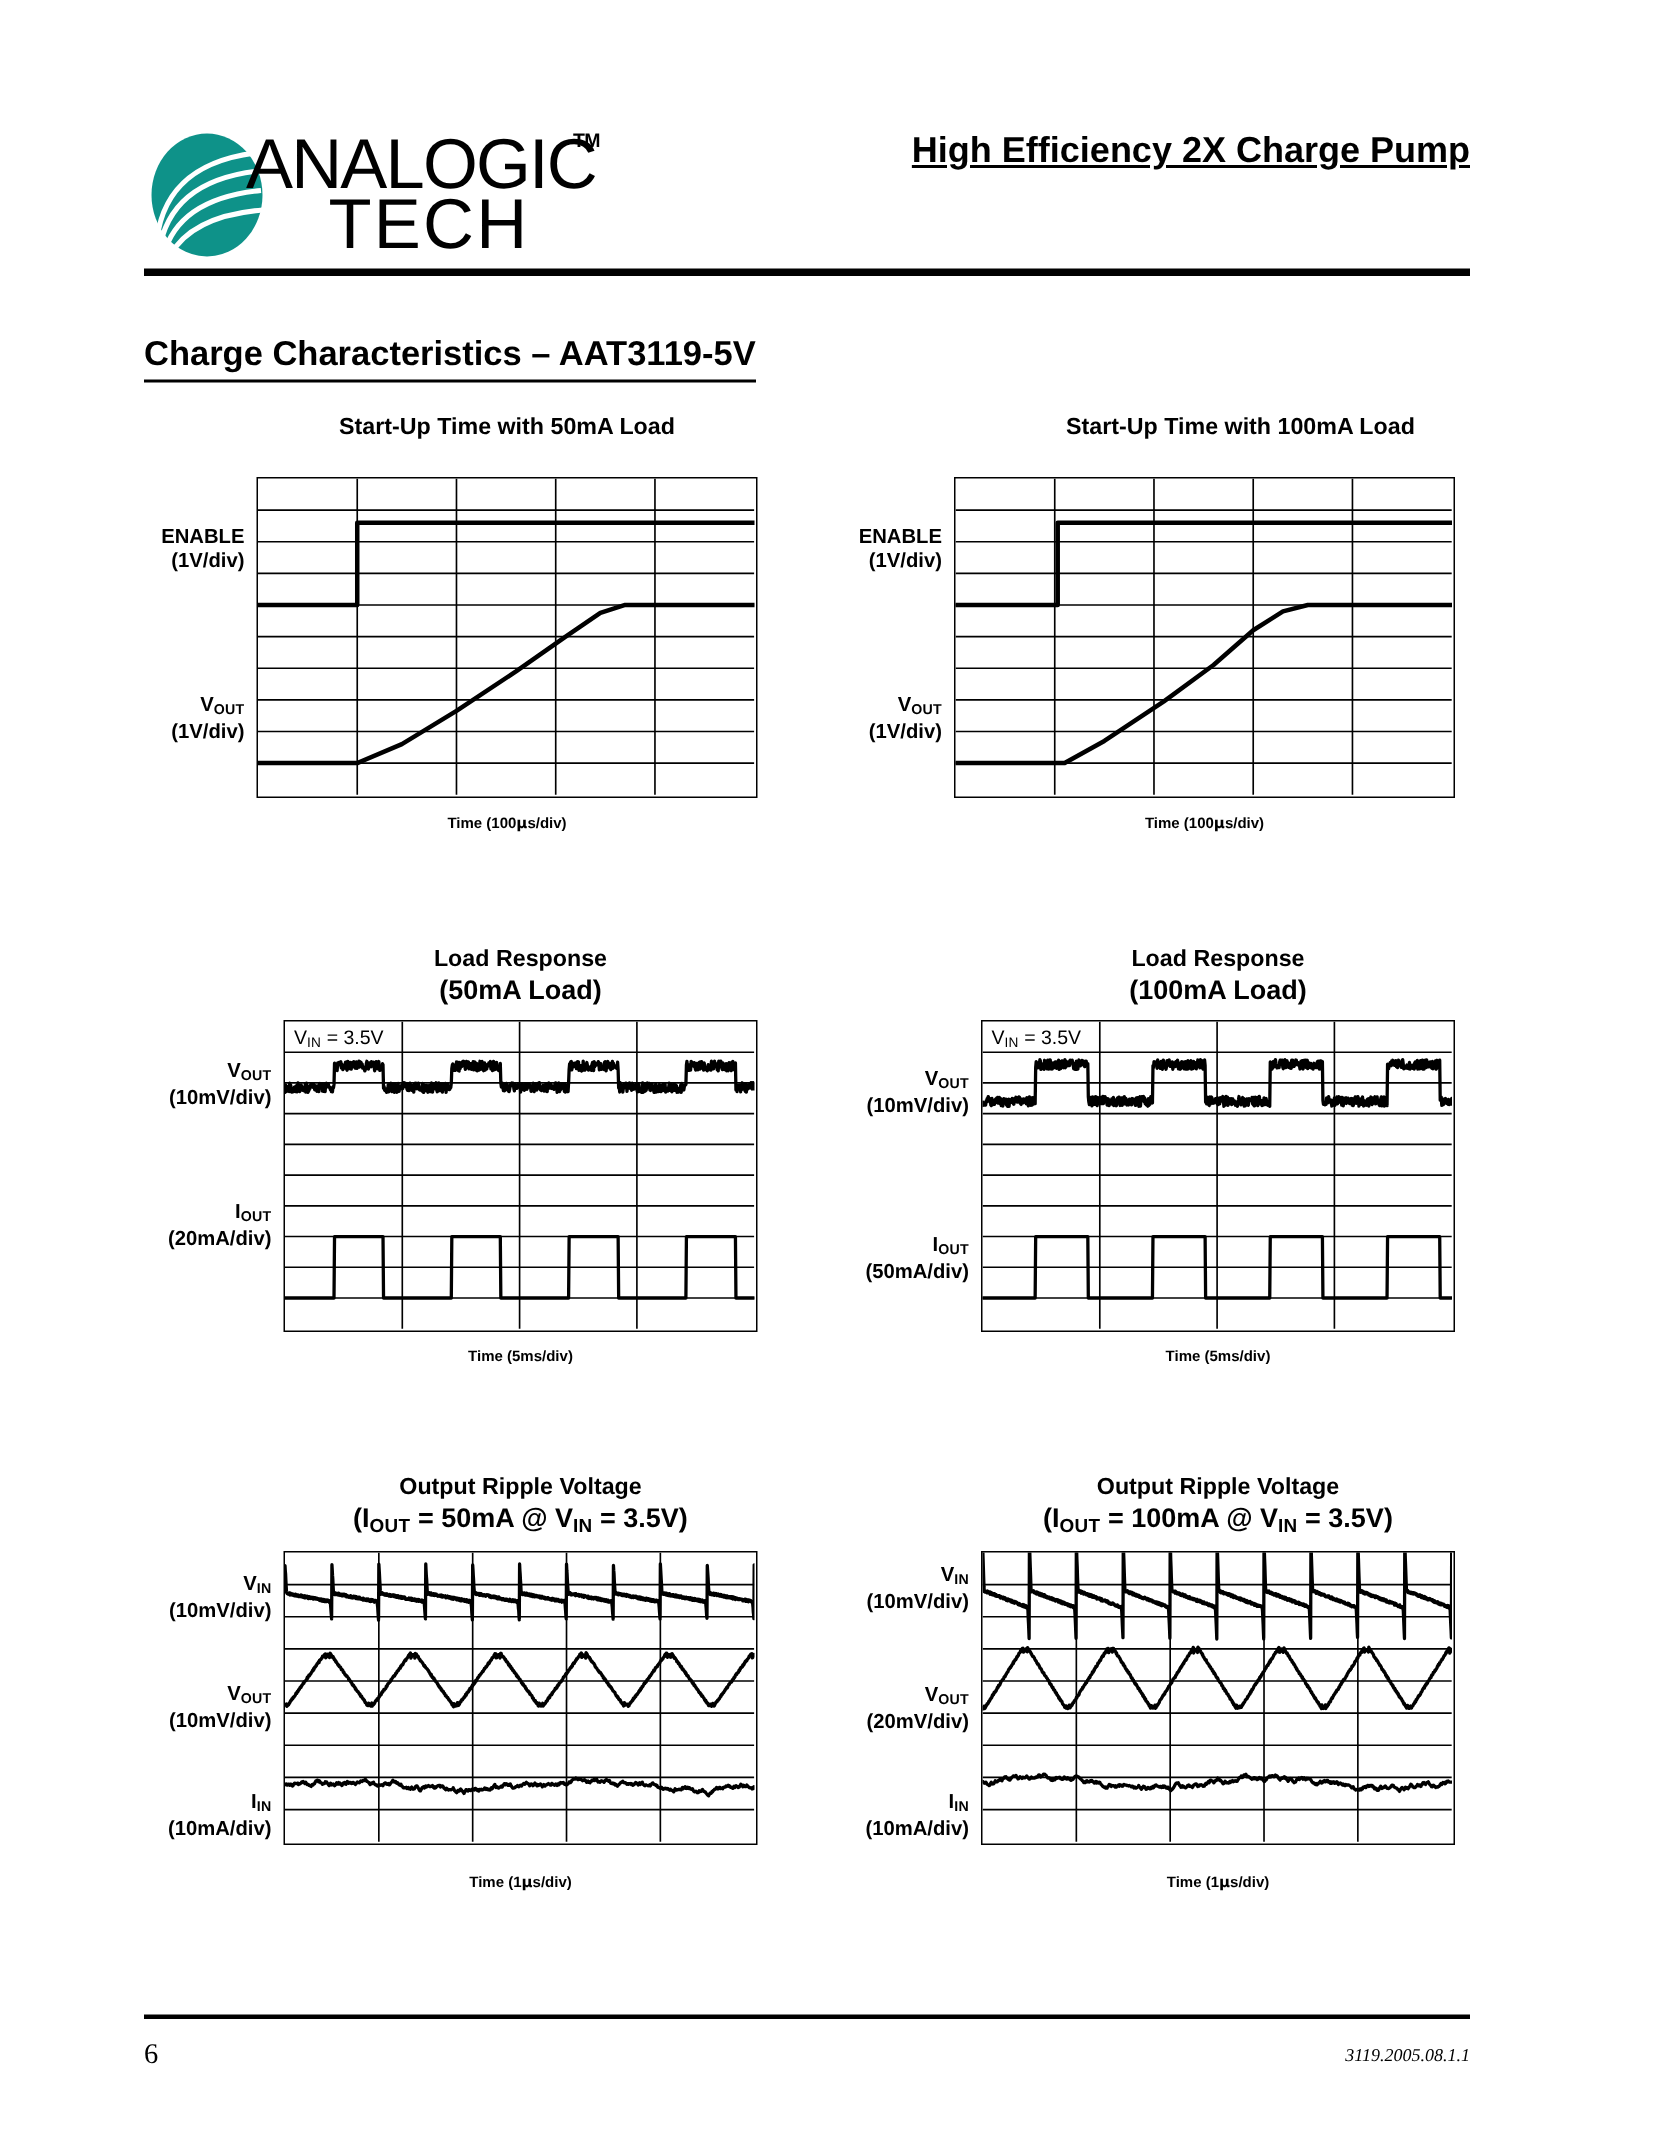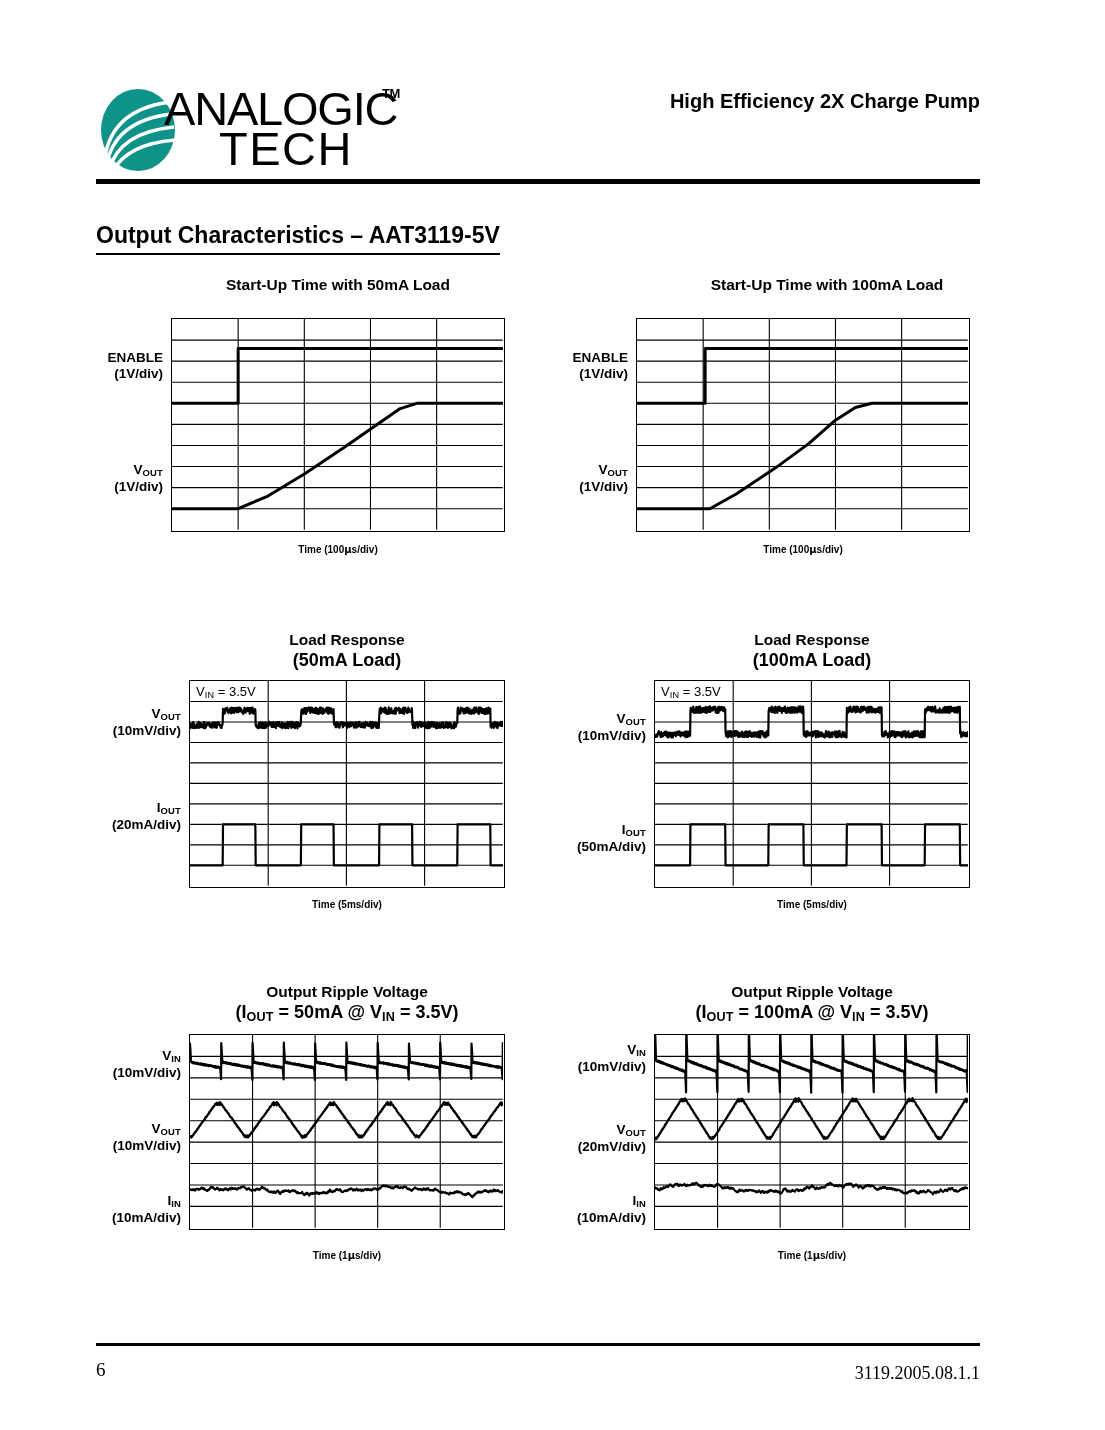--- a/index.html
+++ b/index.html
@@ -72,24 +72,25 @@
     right: 0; top: 10px;
     text-align: right;
   }
   .part-number {
     font-size: 31px;
     font-weight: bold;
     letter-spacing: 0px;
     line-height: 38px;
   }
   .part-subtitle {
-    font-size: 20px;
+    font-size: 24px;
     font-weight: bold;
     line-height: 26px;
     margin-top: 2px;
+    text-decoration: underline;
   }
   .header-rule {
     position: absolute;
     left: 96px; top: 147px;
     width: 884px; height: 5px;
     background: #000;
   }
 
   
   .section-title {
@@ -162,21 +163,22 @@
   }
   .footer-page {
     position: absolute;
     left: 96px; top: 1327px;
     font-size: 19px;
     font-family: "Liberation Serif", serif;
   }
   .footer-doc {
     position: absolute;
     right: 125px; top: 1331px;
-    font-size: 18px;
+    font-size: 12px;
+    font-style: italic;
     font-family: "Liberation Serif", serif;
   }
 </style>
 </head>
 <body>
 
 <div class="page">
 
   <div class="header">
     <div class="logo-wrap">
@@ -192,21 +194,21 @@
         <div class="logo-tm">TM</div>
         <div class="logo-tech">TECH</div>
       </div>
     </div>
     <div class="header-right">
       <div class="part-subtitle">High Efficiency 2X Charge Pump</div>
     </div>
   </div>
   <div class="header-rule"></div>
 
-  <div class="section-title">Output Characteristics – AAT3119-5V</div>
+  <div class="section-title">Charge Characteristics – AAT3119-5V</div>
 
   <div id="charts-host">
       <div class="chart-title" style="position: absolute; left: 51px; top: 243px; width: 574px;">Start-Up Time with 50mA Load</div>
       <div class="axis-label" style="position: absolute; left: -37px; width: 200px; top: 318px;">
         <span class="ln">ENABLE</span>
         <span class="ln">(1V/div)</span>
       </div>
       <div class="axis-label" style="position: absolute; left: -37px; width: 200px; top: 430px;">
         <span class="ln">V<sub>OUT</sub></span>
         <span class="ln">(1V/div)</span>

